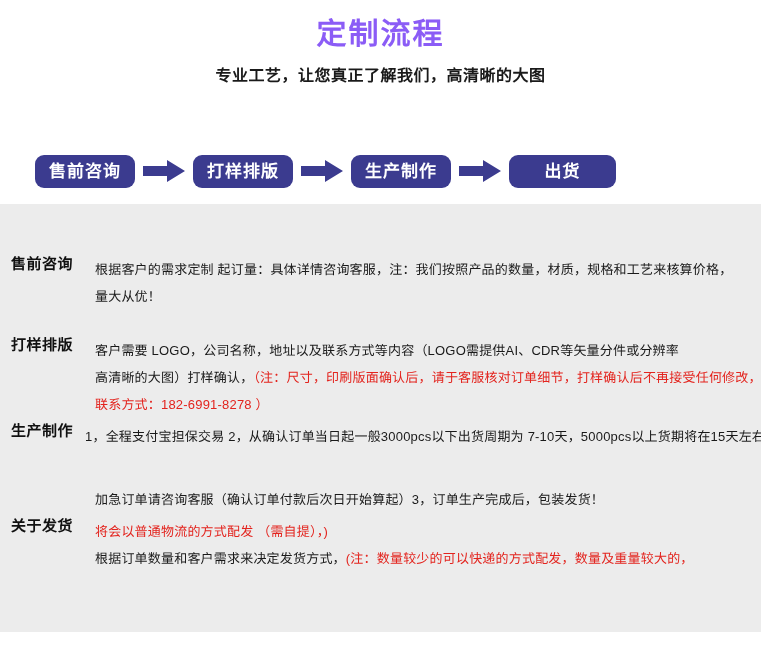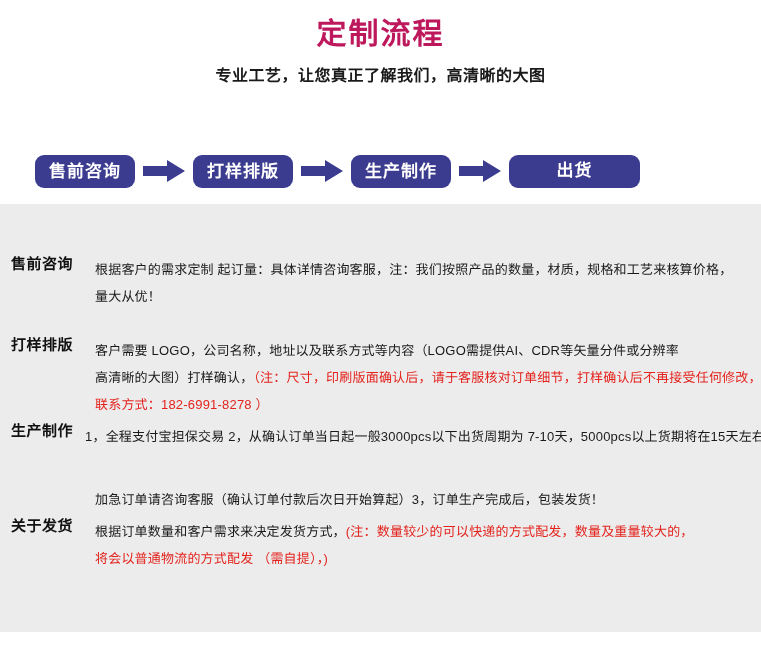--- a/index.html
+++ b/index.html
@@ -20,21 +20,21 @@
   
   .header {
     width: 761px;
     text-align: center;
     padding-top: 14px;
     box-sizing: border-box;
   }
   .main-title {
     font-size: 30px;
     font-weight: bold;
-    color: #be185d;
+    color: #8b5cf6;
     letter-spacing: 2px;
     line-height: 40px;
     margin: 0;
   }
   .subtitle-cn {
     font-size: 16px;
     font-weight: bold;
     color: #1a1a1a;
     line-height: 26px;
     margin: 9px 0 0 0;
@@ -69,21 +69,21 @@
     font-weight: bold;
     letter-spacing: 1px;
     height: 33px;
     line-height: 33px;
     text-align: center;
     box-sizing: border-box;
     white-space: nowrap;
     flex: 0 0 auto;
   }
   .chip-w-4 { width: 100px; }
-  .chip-w-2 { width: 131px; font-family: Liberation Mono, monospace; }
+  .chip-w-2 { width: 107px; }
 
   .flow-arrow {
     flex: 0 0 auto;
     width: 58px;
     height: 30px;
     display: flex;
     align-items: center;
     justify-content: center;
   }
   .flow-arrow svg { display: block; }
@@ -189,17 +189,17 @@
     <div class="detail-row row-2">
       <div class="row-label wide">生产制作</div>
       <div class="row-body tight" style="left: 85px; width: 676px;">
         <span class="ln"><span class="txt-black">1，全程支付宝担保交易 2，从确认订单当日起一般3000pcs以下出货周期为 7-10天，5000pcs以上货期将在15天左右，</span></span>
         <span class="ln" style="padding-left: 10px; margin-top: 36px;"><span class="txt-black">加急订单请咨询客服（确认订单付款后次日开始算起）3，订单生产完成后，包装发货！</span></span>
       </div>
     </div>
     <div class="detail-row row-3">
       <div class="row-label wide">关于发货</div>
       <div class="row-body">
+        <span class="ln"><span class="txt-red" style="color: rgb(227, 36, 30);">将会以普通物流的方式配发 （需自提），)</span></span>
         <span class="ln"><span class="txt-black">根据订单数量和客户需求来决定发货方式，</span><span class="txt-red" style="color: rgb(227, 36, 30);">(注：数量较少的可以快递的方式配发，数量及重量较大的，</span></span>
-        <span class="ln"><span class="txt-red" style="color: rgb(227, 36, 30);">将会以普通物流的方式配发 （需自提），)</span></span>
       </div>
     </div>
   </div>
 
 </body></html>

